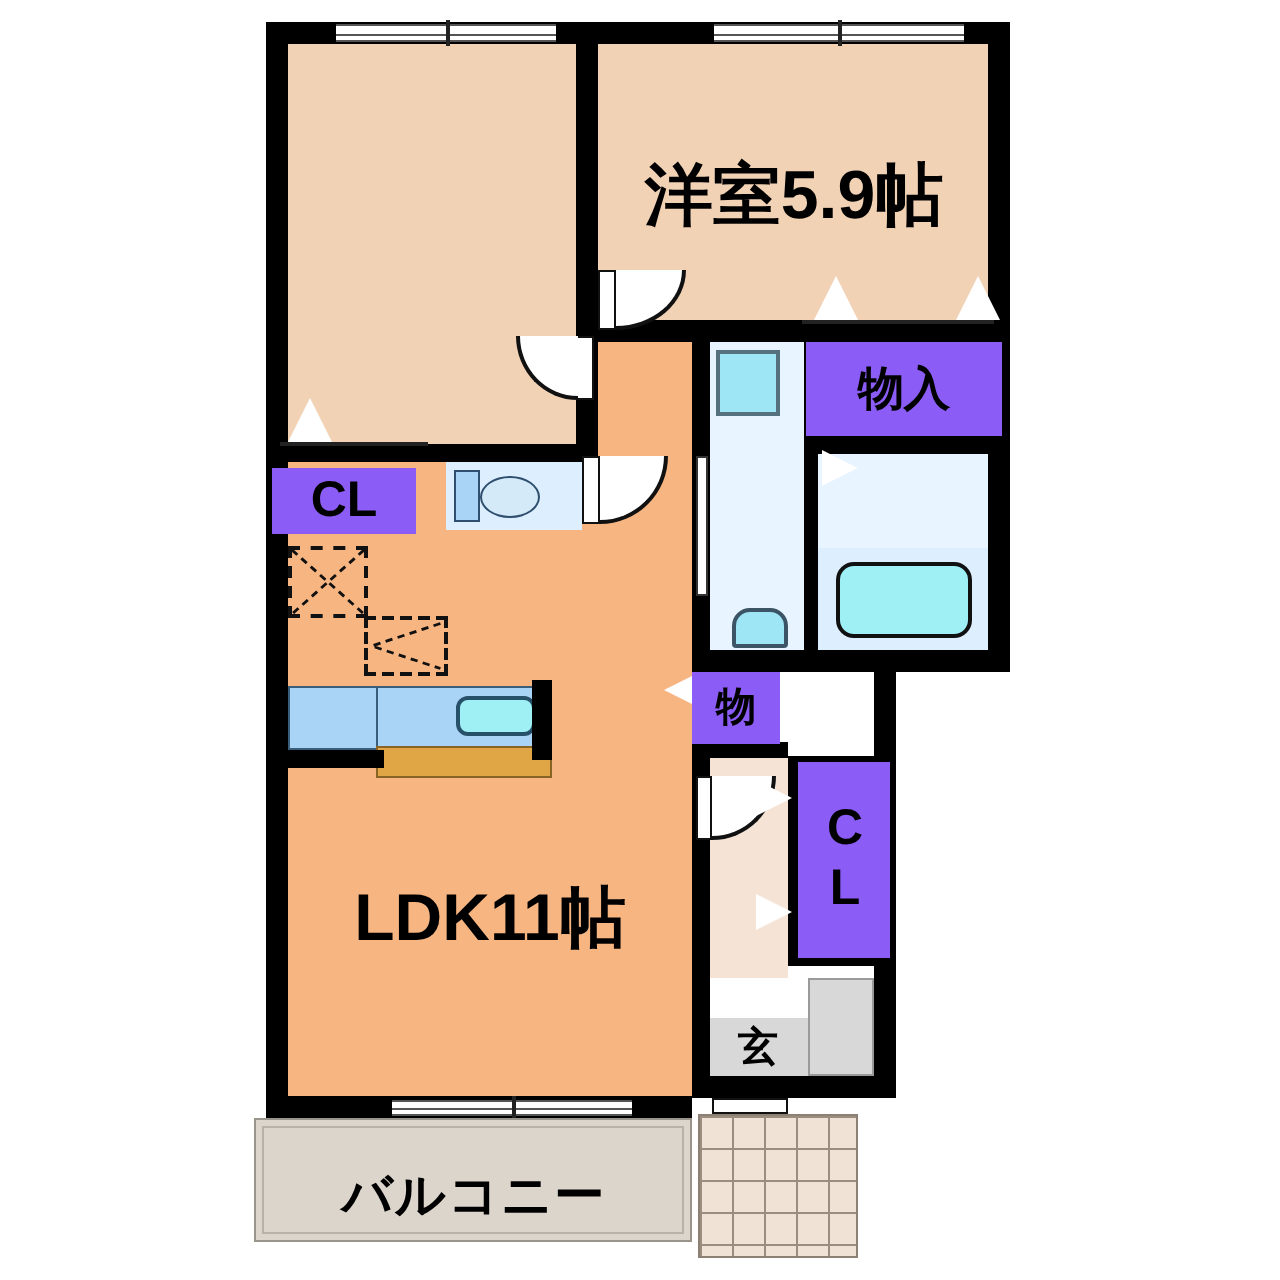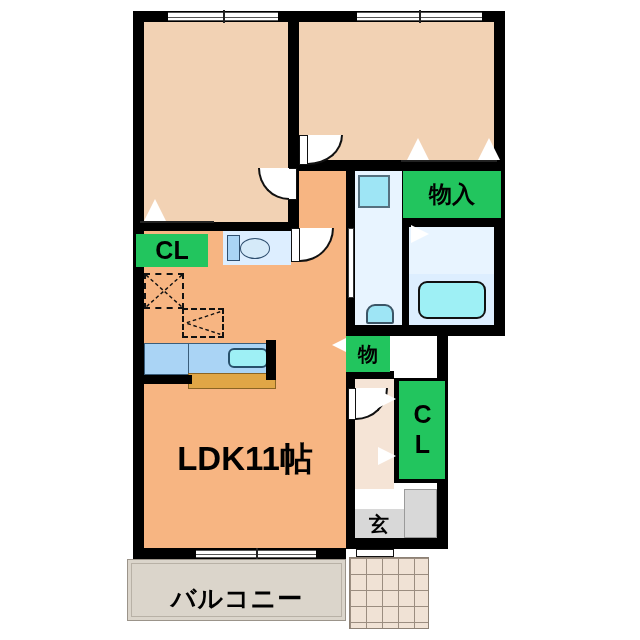--- a/index.html
+++ b/index.html
@@ -4,21 +4,21 @@
 <style>
   html,body{margin:0;padding:0;background:#ffffff;}
   body{width:640px;height:640px;overflow:hidden;
        font-family:"Liberation Sans","DejaVu Sans",sans-serif;}
   #plan{position:relative;width:640px;height:640px;background:#ffffff;}
   .abs{position:absolute;box-sizing:border-box;}
   
   .wall{background:#000000;}
   .room{background:#f2d2b4;}
   .ldk{background:#f7b582;}
-  .closet{background:#22c55e;}
+  .closet{background:#8b5cf6;}
   .wet{background:#ddeeff;}
   .wet2{background:#e8f4ff;}
   .entry{background:#d8d8d8;}
   .entryfloor{background:#f5e4d6;}
   .balcony{background:#dbd5cb;}
   .tub{background:#9ef0f5;border:2px solid #111;border-radius:9px;}
   .sinkblue{background:#aad4f5;}
   .counter{background:#e0a646;}
   
   .lbl{display:flex;align-items:center;justify-content:center;
@@ -185,20 +185,21 @@
   </div>
 
   <div class="abs entry" style="left:355px;top:509px;width:82px;height:29px;"></div>
   <div class="abs entry" style="left:404px;top:489px;width:33px;height:49px;border:1px solid #9a9a9a;"></div>
   <div class="abs tile" style="left:349px;top:557px;width:80px;height:72px;border:1px solid #8d8175;"></div>
 
   <div class="abs balcony" style="left:127px;top:559px;width:219px;height:62px;border:1px solid #9b948a;"></div>
   <div class="abs" style="left:131px;top:563px;width:211px;height:54px;border:1px solid #b8b1a6;"></div>
 
 
+  <div class="abs lbl lbl-room" style="left:299px;top:78px;width:196px;height:40px;">洋室5.9帖</div>
 
   <div class="abs lbl lbl-ldk" style="left:147px;top:438px;width:196px;height:40px;">LDK11帖</div>
 
   <div class="abs lbl lbl-balcony" style="left:130px;top:572px;width:214px;height:52px;">バルコニー</div>
 
   <div class="abs lbl lbl-gen" style="left:356px;top:510px;width:46px;height:28px;">玄</div>
 
 </div>
 
 </body></html>

